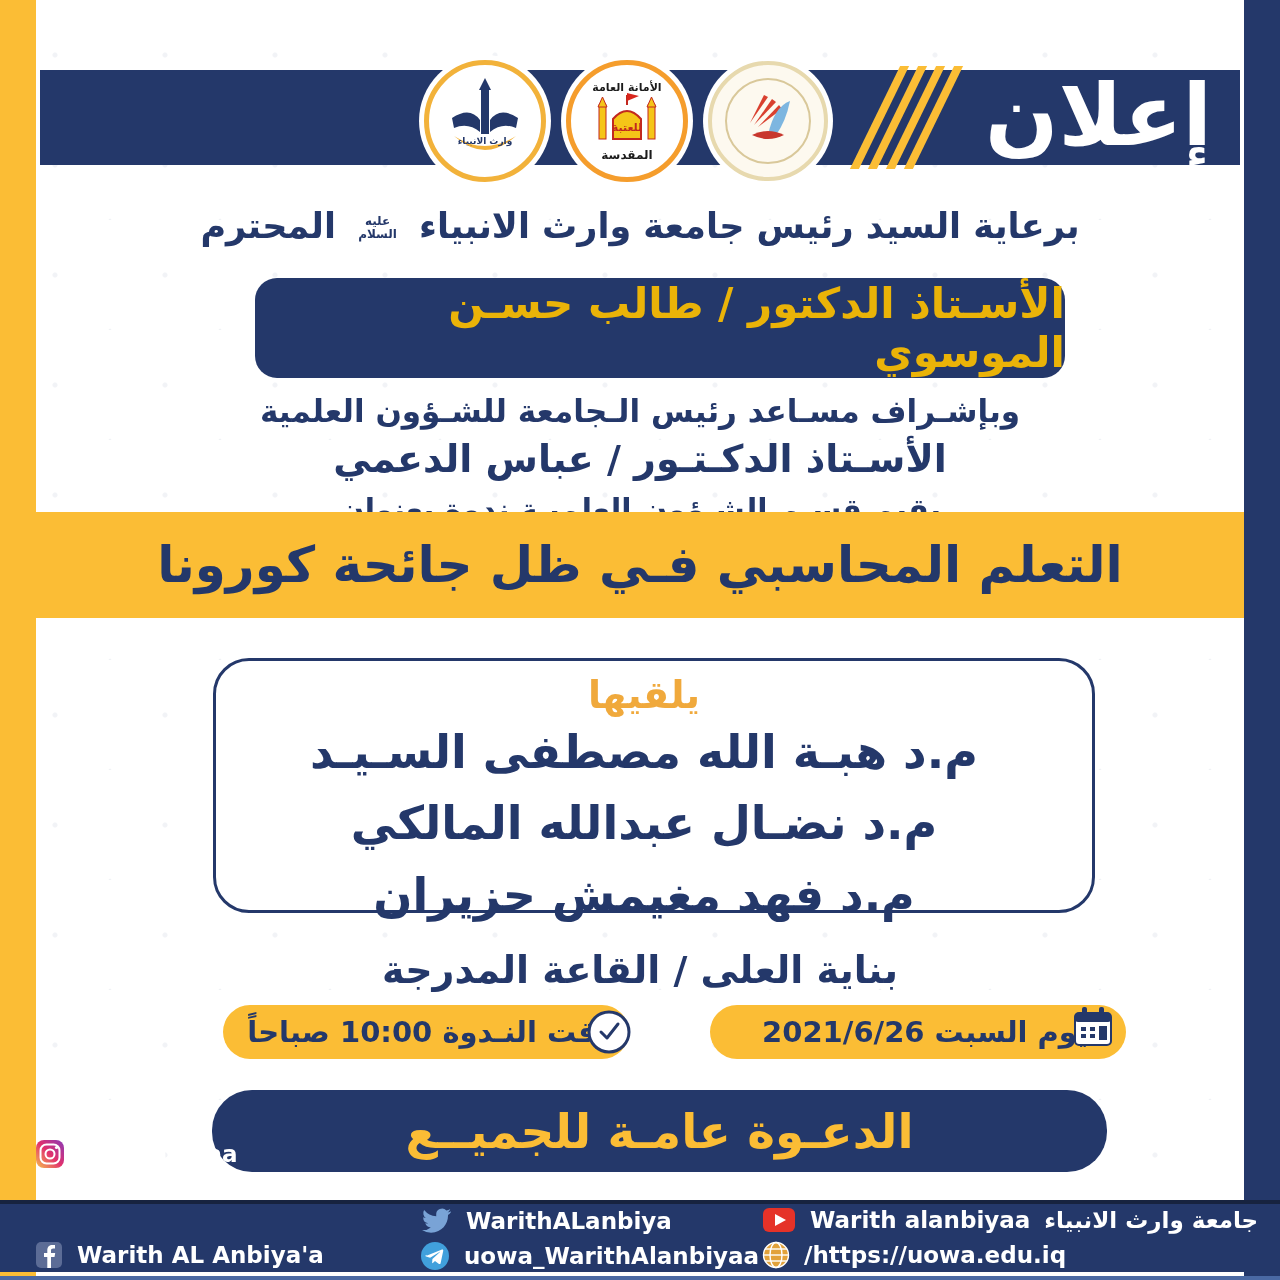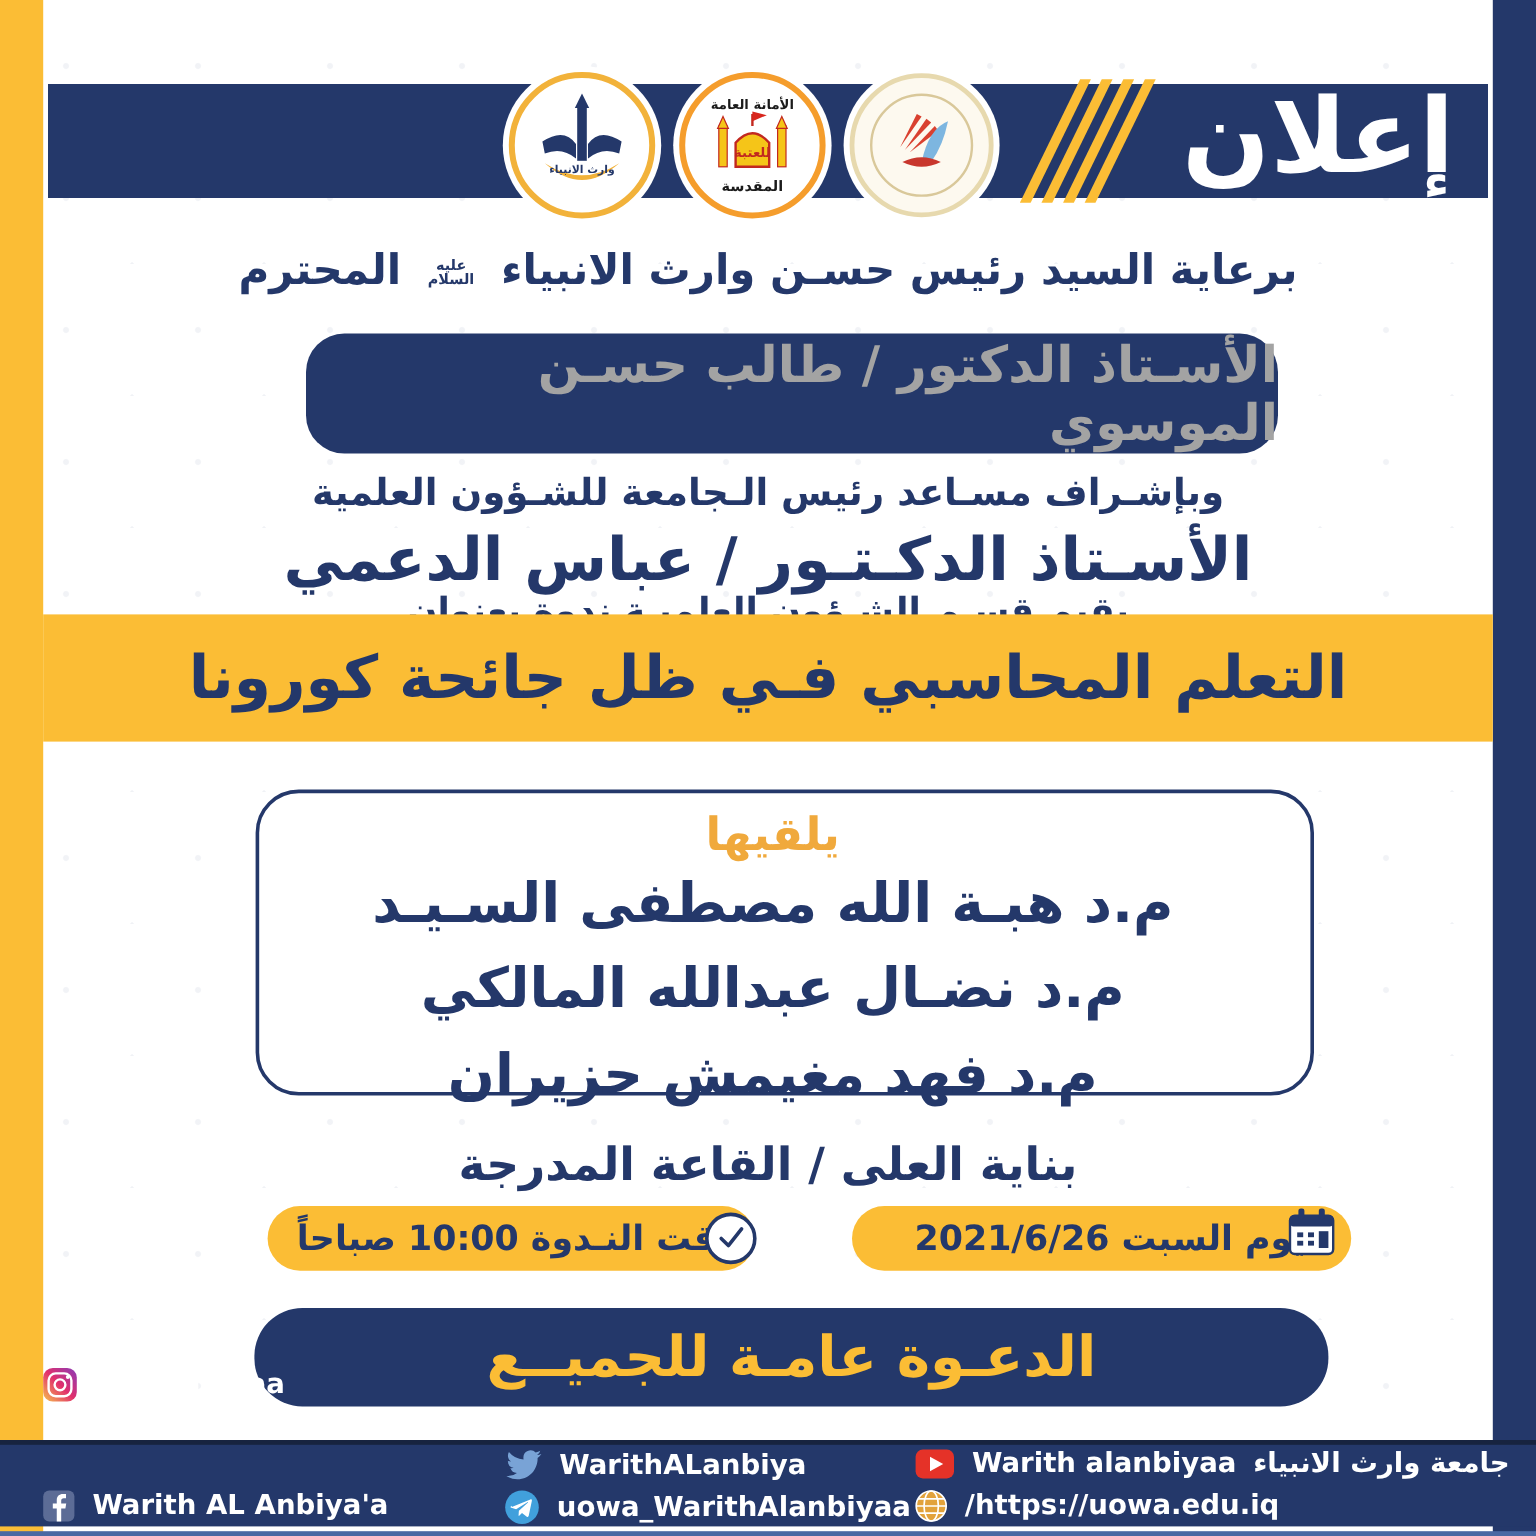--- a/index.html
+++ b/index.html
@@ -39,29 +39,29 @@
   .logo.shrine{border:5px solid #f59d2c;}
   .logo.ministry{border:4px solid #e7d9ae;background:#fdf9ef;}
   .logo svg{display:block;}
 
   
   .patronage{left:40px;top:206px;width:1200px;text-align:center;direction:rtl;
     color:var(--navy);font-size:35px;font-weight:bold;}
   .as-roundel{display:inline-flex;flex-direction:column;align-items:center;
     font-size:12px;line-height:1.05;font-weight:bold;color:var(--navy);
     vertical-align:middle;margin:0 10px;}
-  .president-pill{left:255px;top:278px;width:810px;height:100px;border-radius:32px;
+  .president-pill{left:255px;top:278px;width:810px;height:100px;border-radius:22px;
     background:var(--navy);display:flex;align-items:center;justify-content:center;
-    color:#a3a3a3;font-size:42px;font-weight:bold;direction:rtl;}
+    color:#eab308;font-size:42px;font-weight:bold;direction:rtl;}
 
   
   .sup1{left:40px;top:393px;width:1200px;text-align:center;direction:rtl;
     color:var(--navy);font-size:31px;font-weight:bold;}
   .sup2{left:40px;top:437px;width:1200px;text-align:center;direction:rtl;
-    color:var(--navy);font-size:50px;font-weight:bold;}
+    color:var(--navy);font-size:38px;font-weight:bold;}
   .sup3{left:40px;top:492px;width:1200px;text-align:center;direction:rtl;
     color:var(--navy);font-size:30px;font-weight:bold;}
 
   
   .title-band{left:36px;top:512px;width:1208px;height:106px;background:var(--yellow);
     display:flex;align-items:center;justify-content:center;}
   .title-band .t{color:var(--navy);font-size:50px;font-weight:bold;direction:rtl;}
 
   
   .speakers-box{left:213px;top:658px;width:882px;height:255px;background:#fff;
@@ -149,21 +149,21 @@
           <polygon points="30,48 48,22 52,25"></polygon>
           <polygon points="34,50 55,28 58,32"></polygon>
         </g>
         <path d="M44 58 Q50 30 66 24 Q62 44 52 58 Q48 62 44 58 Z" fill="#7db6e0"></path>
         <path d="M28 58 Q44 50 60 58 Q44 66 28 58 Z" fill="#c8372d"></path>
       </svg>
     </div>
   </div>
 
   <div class="abs patronage">
-    <span>برعاية السيد  رئيس حسـن وارث الانبياء</span>
+    <span>برعاية السيد  رئيس جامعة وارث الانبياء</span>
     <span class="as-roundel">
       <span>عليه</span>
       <span>السلام</span>
     </span>
     <span>المحترم</span>
   </div>
 
   <div class="abs president-pill">
     <span>الأسـتاذ الدكتور / طالب حسـن الموسوي</span>
   </div>

